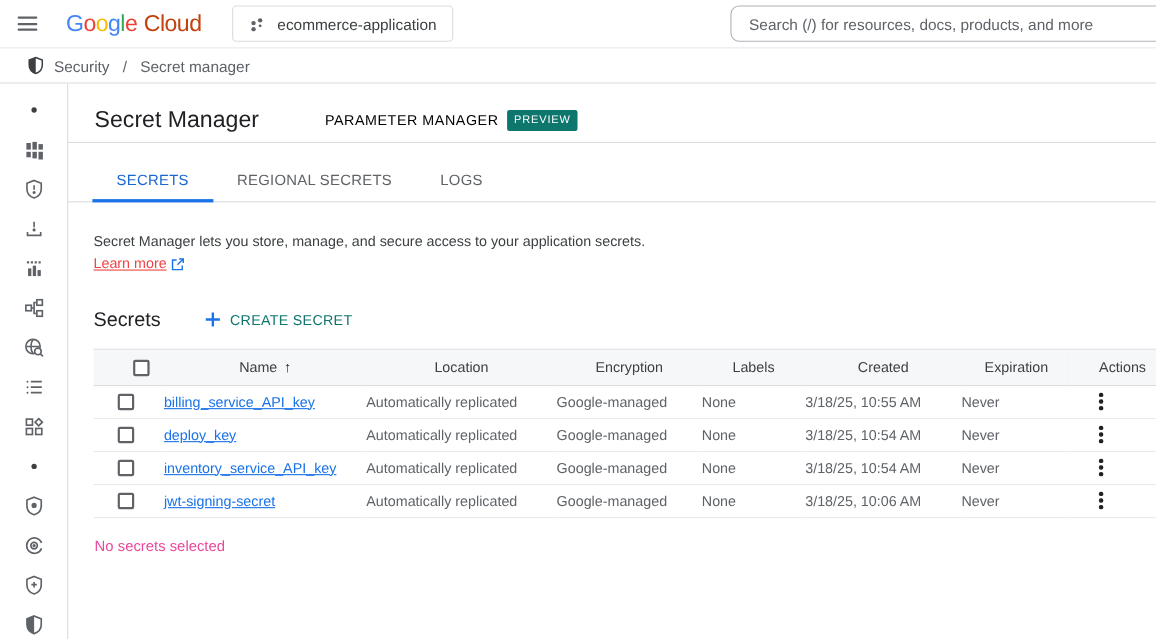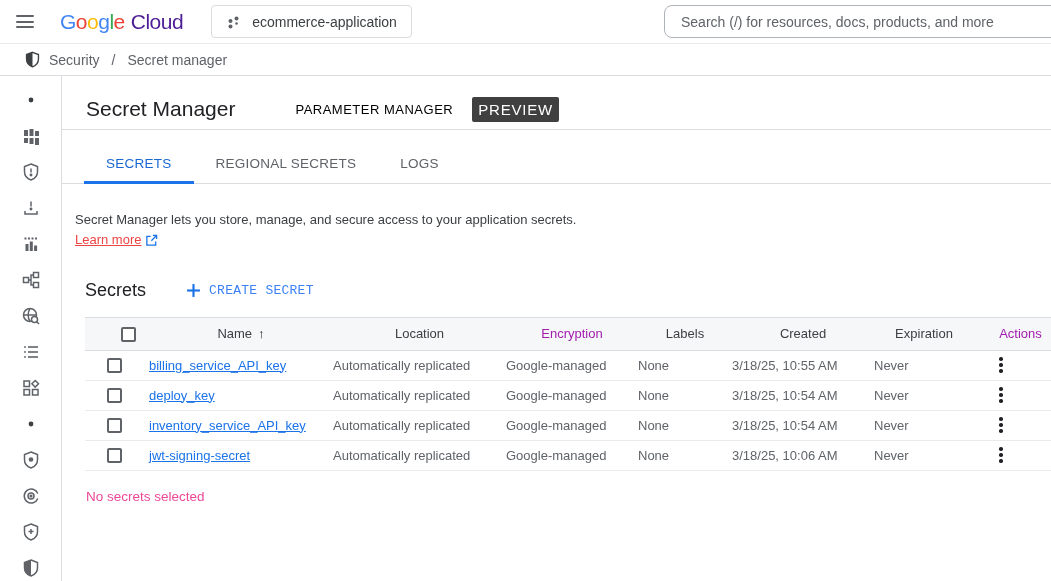--- a/index.html
+++ b/index.html
@@ -7,21 +7,21 @@
     font-family:"Liberation Sans","DejaVu Sans",sans-serif; color:#202124; }
 
   
   .topbar { height:44px; display:flex; align-items:center; padding-left:16px;
     border-bottom:1px solid #e8eaed; position:relative; }
   .hamburger { width:24px; height:24px; display:flex; flex-direction:column;
     justify-content:center; gap:3.5px; cursor:pointer; background:none; border:none; }
   .hamburger span { display:block; width:18px; height:2px; background:#5f6368; border-radius:1px; }
   .logo { display:flex; align-items:baseline; margin-left:20px; font-size:21px;
     font-weight:500; letter-spacing:-0.5px; }
-  .logo .cloud { color:#4c1d95; margin-left:6px; font-weight:400; }
+  .logo .cloud { color:#c2410c; margin-left:6px; font-weight:400; }
   .c-blue{color:#4285F4}.c-red{color:#EA4335}.c-yellow{color:#FBBC05}.c-green{color:#34A853}
   .project-btn { margin-left:28px; height:33px; display:flex; align-items:center; gap:10px;
     border:1px solid #dadce0; border-radius:4px; background:#fff; padding:0 14px;
     font-size:14px; color:#3c4043; cursor:pointer; font-family:inherit; }
   .searchbar { margin-left:auto; margin-right:-33px; width:420px; height:33px; }
   .searchbar input { width:100%; height:100%; border:1px solid #aeb3b8; border-radius:8px;
     padding:0 16px; font-size:14px; color:#3c4043; background:#fff; outline:none; font-family:inherit; }
   .searchbar input::placeholder { color:#5f6368; }
 
   
@@ -37,57 +37,57 @@
   .side-item { height:36px; display:flex; align-items:center; justify-content:center; cursor:pointer; }
   .side-item svg { display:block; }
   .main { flex:1; min-width:0; }
 
   
   .page-header { display:flex; align-items:center; padding:13px 0 0 24px; height:54px;
     border-bottom:1px solid #dadce0; }
   .page-title { font-size:21px; font-weight:400; color:#202124; }
   .pm-link { margin-left:60px; font-size:13px; font-weight:500; letter-spacing:0.5px;
     color:#000000; text-decoration:none; cursor:pointer; }
-  .preview-badge { margin-left:19px; background:#404040; color:#fff; font-size:15px;
+  .preview-badge { margin-left:8px; background:#0f766e; color:#fff; font-size:10px;
     letter-spacing:0.8px; padding:4px 6px; border-radius:2px; }
 
   
   .tabs { margin-top:15px; display:flex; padding-left:22px; border-bottom:1px solid #dadce0; }
   .tab { height:39px; display:flex; align-items:center; padding:0 22px; font-size:13.5px;
     font-weight:500; letter-spacing:0.25px; color:#5f6368; cursor:pointer;
     border-bottom:3px solid transparent; margin-bottom:-1px; }
   .tab.active { color:#1967d2; border-bottom-color:#1a73e8; }
 
   
-  .description { margin:26px 0 0 13px; font-size:13px; line-height:20px; color:#3c4043; }
+  .description { margin:26px 0 0 23px; font-size:13px; line-height:20px; color:#3c4043; }
   .learn-more { display:inline-flex; align-items:center; gap:4px; color:#ef4444;
     text-decoration:underline; cursor:pointer; }
 
   
   .secrets-header { margin:30px 0 0 23px; display:flex; align-items:center; }
   .secrets-heading { font-size:18px; font-weight:400; color:#202124; }
   .create-btn { margin-left:40px; display:flex; align-items:center; gap:8px; background:none;
-    border:none; color:#3b82f6; font-size:13px; font-weight:500; letter-spacing:0.25px;
-    cursor:pointer; font-family:Liberation Mono, monospace; }
+    border:none; color:#0f766e; font-size:13px; font-weight:500; letter-spacing:0.25px;
+    cursor:pointer; font-family:Liberation Sans, sans-serif; }
 
   
   .table-card { margin:16px 0 0 23px; border-top:1px solid #dadce0; }
   .filter-row { height:32px; display:flex; align-items:center; gap:10px; padding-left:22px;
     border-bottom:1px solid #dadce0; }
   .filter-label { font-size:13px; font-weight:500; color:#202124; }
   .filter-input { flex:1; border:none; outline:none; font-size:13px; color:#3c4043;
     font-family:inherit; height:100%; background:transparent; }
   .filter-input::placeholder { color:#80868b; }
 
   table { width:100%; border-collapse:collapse; font-size:13px; table-layout:fixed; }
   col.c-cb{width:64px} col.c-name{width:184px} col.c-loc{width:173px} col.c-enc{width:132px}
   col.c-lab{width:94px} col.c-cre{width:142px} col.c-exp{width:100px} col.c-act{width:77px}
   thead tr { background:#f6f7f8; height:32px; }
   th { text-align:center; font-weight:500; color:#3c4043; border-bottom:1px solid #dadce0; padding:0; }
-  th.dim { color:#a21caf; font-weight:400; }
+  th.dim { color:#404040; font-weight:400; }
   tbody tr { height:30px; border-bottom:1px solid #e8eaed; }
   td { padding:0; color:#5f6368; }
   .cb-cell { padding-left:22px; }
   .checkbox { display:inline-block; width:15px; height:15px; border:2px solid #5f6368;
     border-radius:2px; vertical-align:middle; cursor:pointer; background:#fff; }
   .name-link { color:#1a73e8; text-decoration:underline; cursor:pointer; }
   .sort-arrow { color:#202124; font-size:13px; margin-left:6px; }
   .act-cell { padding-left:16px; }
   .dots-btn { width:22px; height:24px; display:flex; flex-direction:column; align-items:center;
     justify-content:center; gap:2.5px; background:none; border:none; cursor:pointer; }

